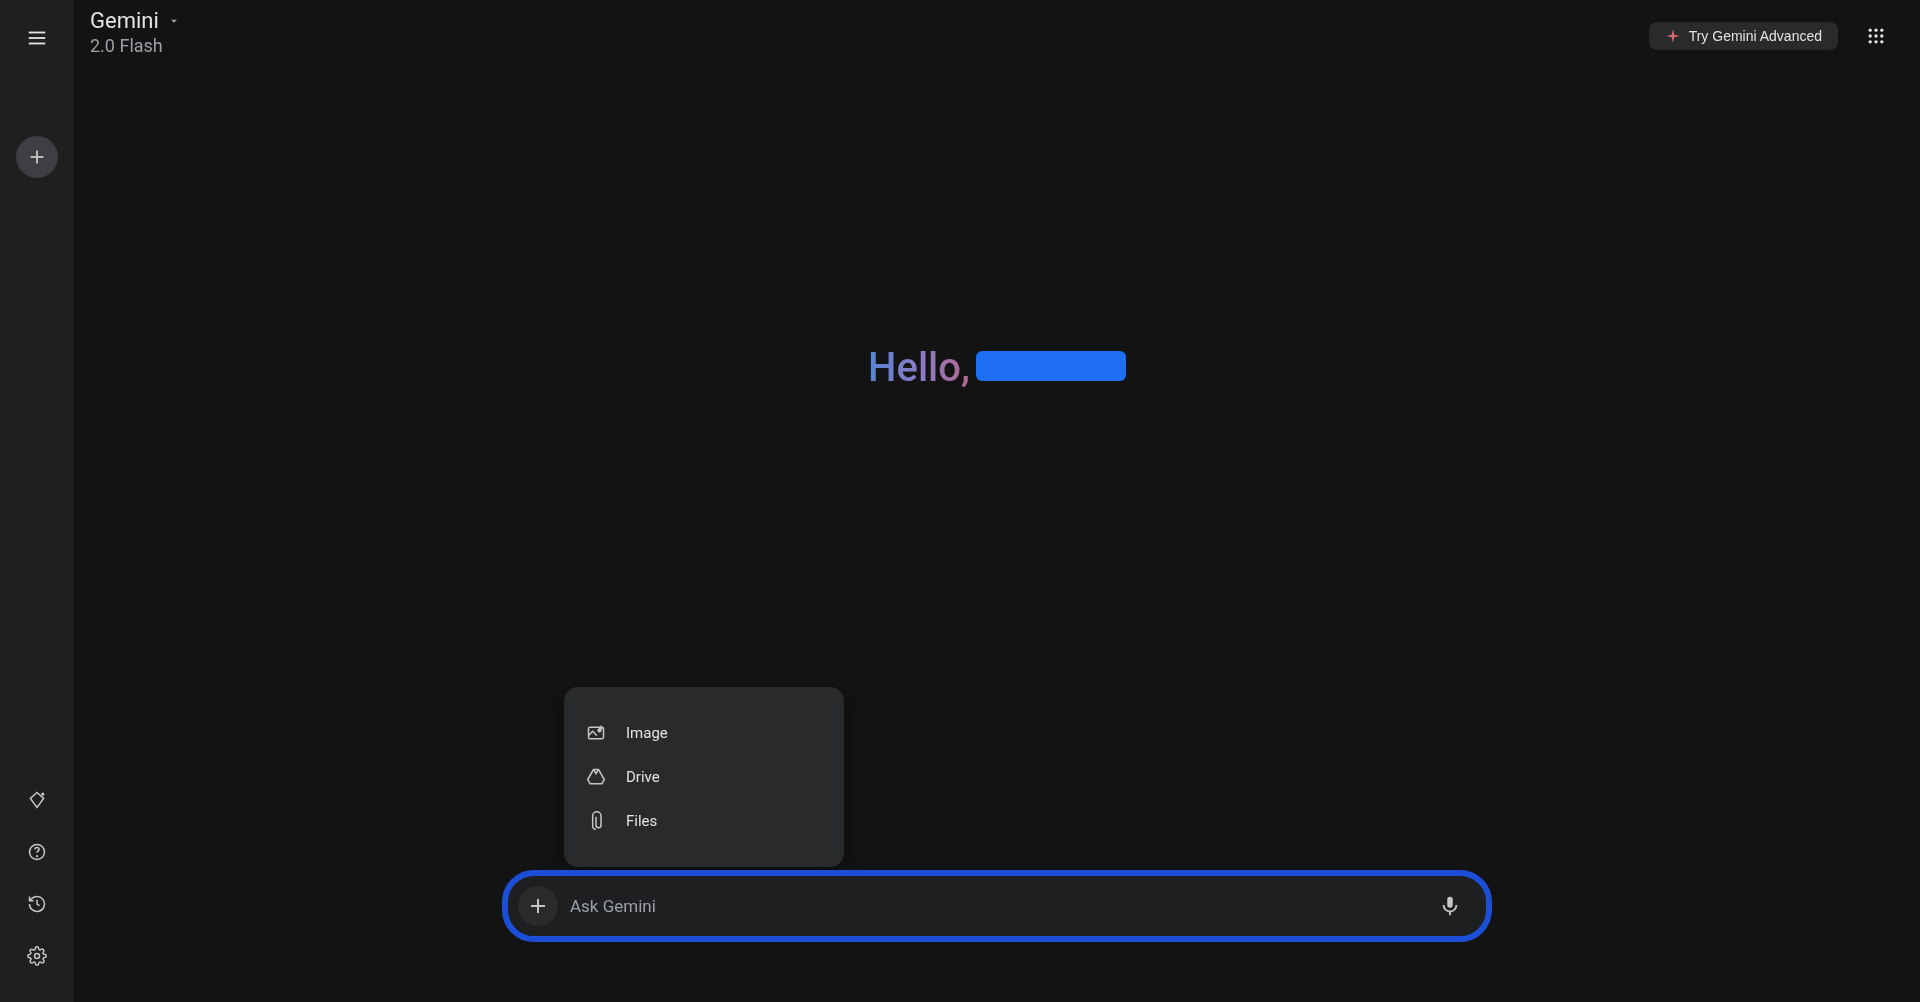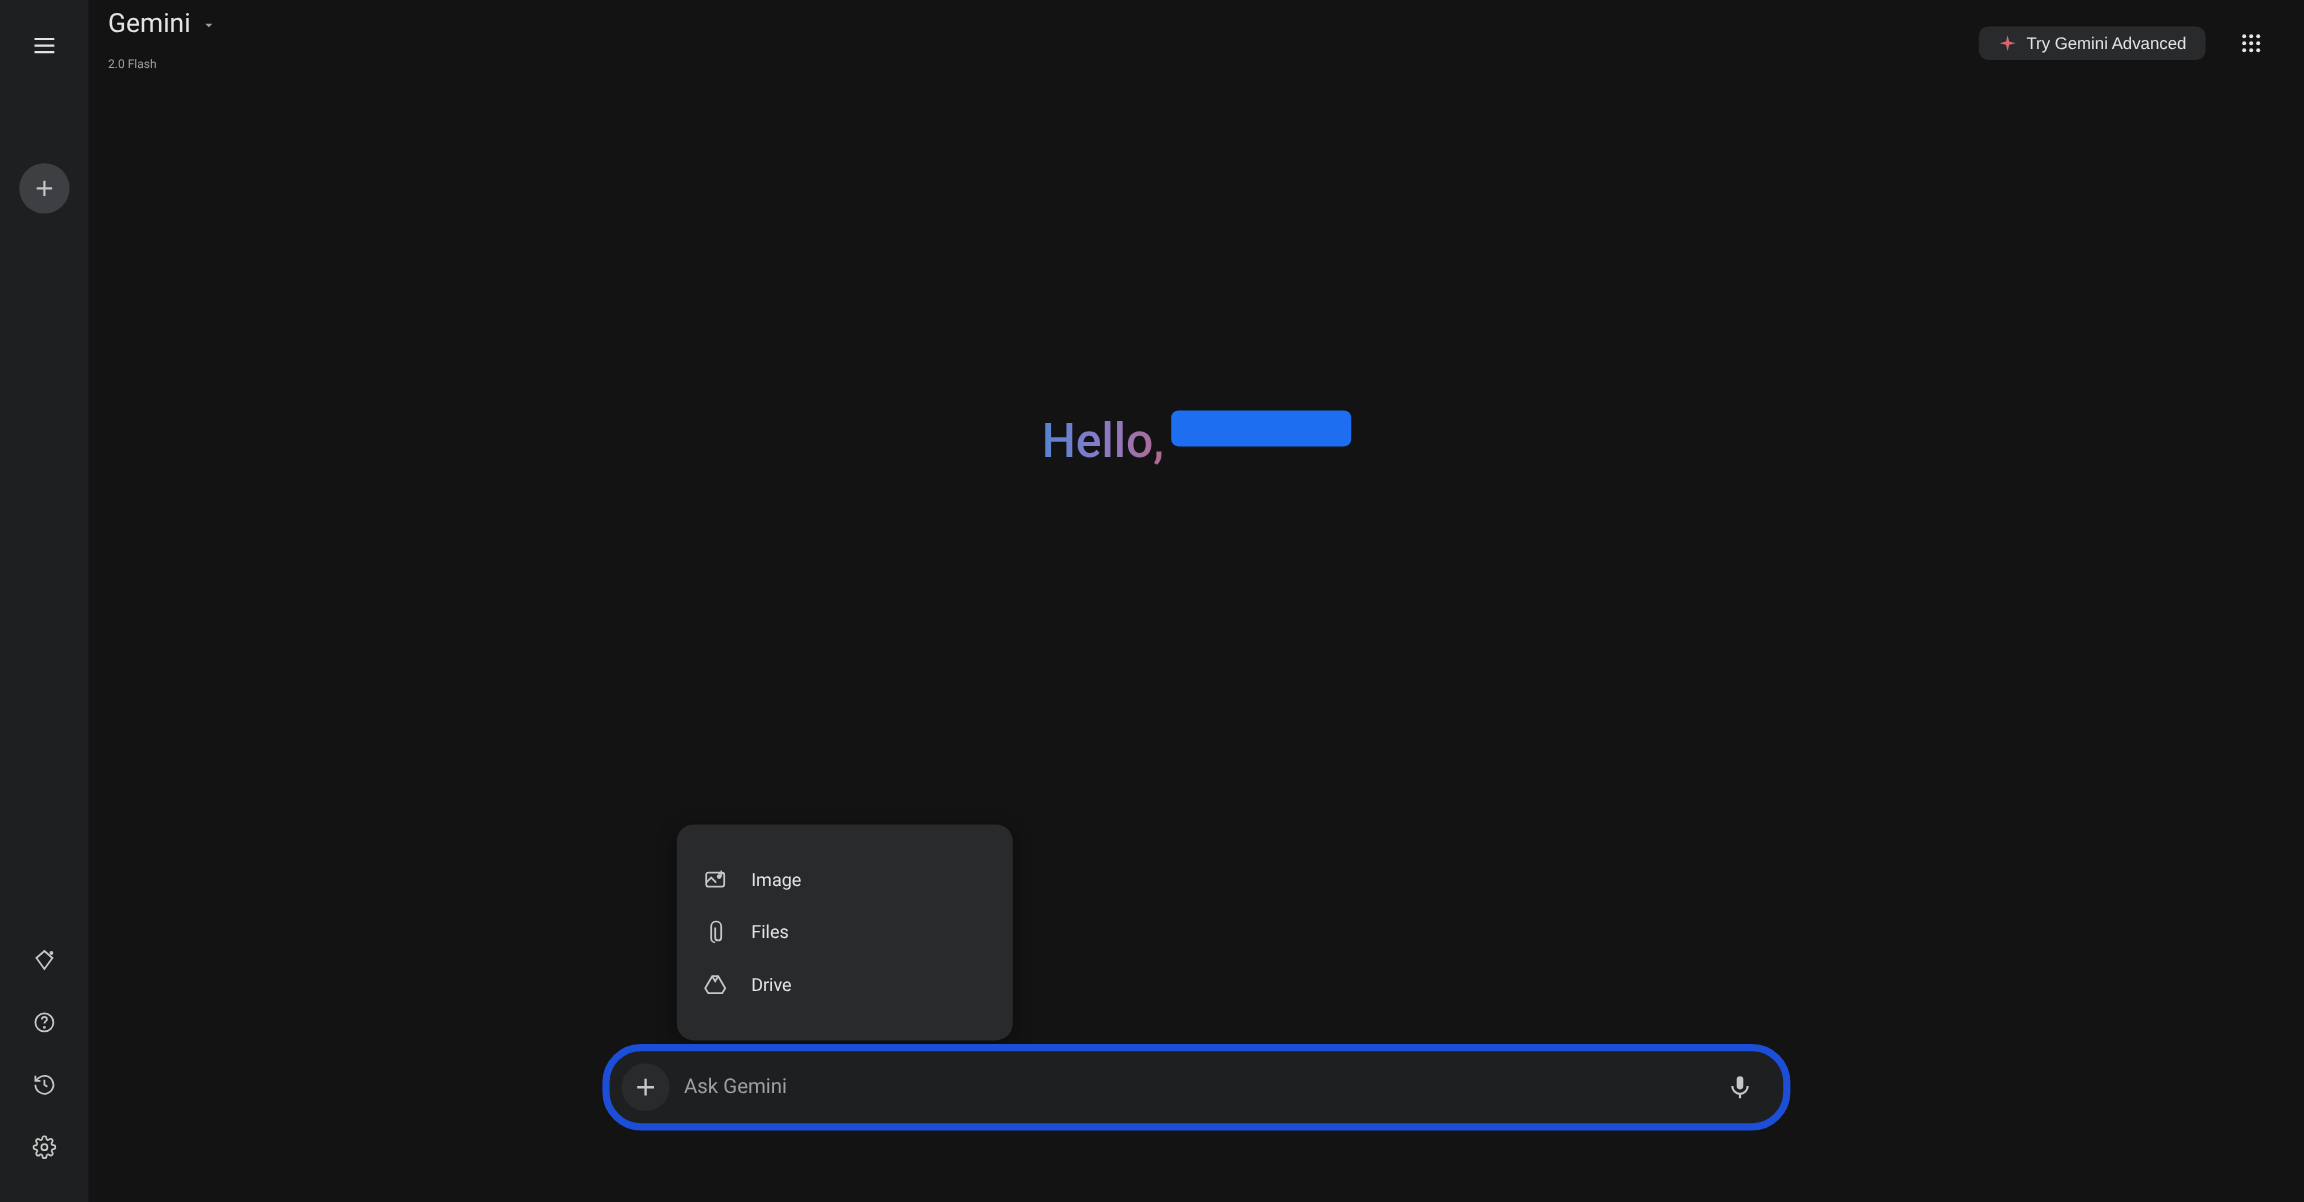--- a/index.html
+++ b/index.html
@@ -102,23 +102,23 @@
     }
     .app-title {
       font-size: 22px;
       font-weight: 400;
       color: #e3e3e3;
     }
     .chevron-down {
       color: #9aa0a6;
     }
     .model-name {
-      font-size: 10px;
+      font-size: 18px;
       color: #9aa0a6;
-      margin-top: 16px;
+      margin-top: 2px;
     }
     .header-right {
       display: flex;
       align-items: center;
       gap: 18px;
       padding-top: 8px;
     }
     .try-advanced-btn {
       background: #282a2c;
       border: none;
@@ -152,21 +152,21 @@
       flex-direction: column;
       align-items: center;
       justify-content: flex-start;
       padding-top: 280px;
       position: relative;
     }
     .greeting {
       font-size: 40px;
       font-weight: 500;
       display: flex;
-      align-items: flex-start;
+      align-items: center;
       gap: 6px;
     }
     .greeting-text {
       background: linear-gradient(90deg, #5684d1 0%, #8a7bc8 50%, #b06a8f 100%);
       -webkit-background-clip: text;
       background-clip: text;
       -webkit-text-fill-color: transparent;
     }
     .greeting-name-redacted {
       display: inline-block;
@@ -356,34 +356,34 @@
           <path d="M3 15 L8 10 L13 15"></path>
           <circle cx="16" cy="9" r="1.5" fill="currentColor"></circle>
           <path d="M18 3 L18 9 M15 6 L21 6" stroke-width="1.5"></path>
         </svg>
       </span>
       <span>Image</span>
     </div>
     <div class="attach-menu-item">
       <span class="attach-menu-icon">
         <svg width="20" height="20" viewBox="0 0 24 24" fill="none" stroke="currentColor" stroke-width="1.8">
-          <path d="M21 11.5a8.38 8.38 0 0 1-12 7.5L3 21l2-6a8.38 8.38 0 0 1 16-3.5z" style="display:none"></path>
-          <path d="M12 22a4 4 0 0 1-4-4V6a5 5 0 0 1 10 0v11a3 3 0 0 1-6 0V7"></path>
+          <path d="M9 3 L15 3 L22 15 L19 20 L5 20 L2 15 Z"></path>
+          <path d="M9 3 L12 8 L15 3"></path>
         </svg>
       </span>
-      <span>Files</span>
+      <span>Drive</span>
     </div>
     <div class="attach-menu-item">
       <span class="attach-menu-icon">
         <svg width="20" height="20" viewBox="0 0 24 24" fill="none" stroke="currentColor" stroke-width="1.8">
-          <path d="M9 3 L15 3 L22 15 L19 20 L5 20 L2 15 Z"></path>
-          <path d="M9 3 L12 8 L15 3"></path>
+          <path d="M21 11.5a8.38 8.38 0 0 1-12 7.5L3 21l2-6a8.38 8.38 0 0 1 16-3.5z" style="display:none"></path>
+          <path d="M12 22a4 4 0 0 1-4-4V6a5 5 0 0 1 10 0v11a3 3 0 0 1-6 0V7"></path>
         </svg>
       </span>
-      <span>Drive</span>
+      <span>Files</span>
     </div>
   </div>
 
   <div class="input-container">
     <div class="input-bar">
       <div class="plus-btn">
         <svg width="24" height="24" viewBox="0 0 24 24" fill="none" stroke="currentColor" stroke-width="2">
           <line x1="12" y1="5" x2="12" y2="19"></line>
           <line x1="5" y1="12" x2="19" y2="12"></line>
         </svg>

